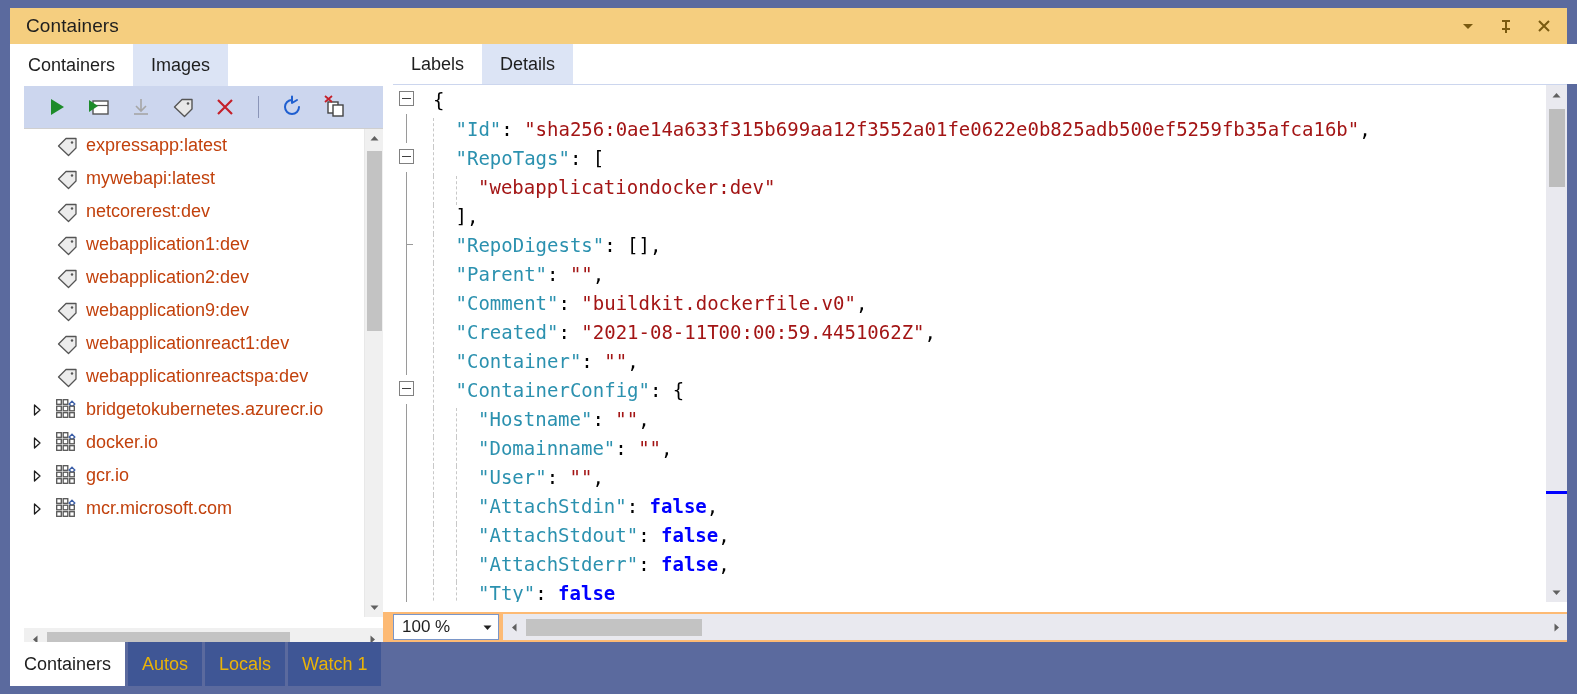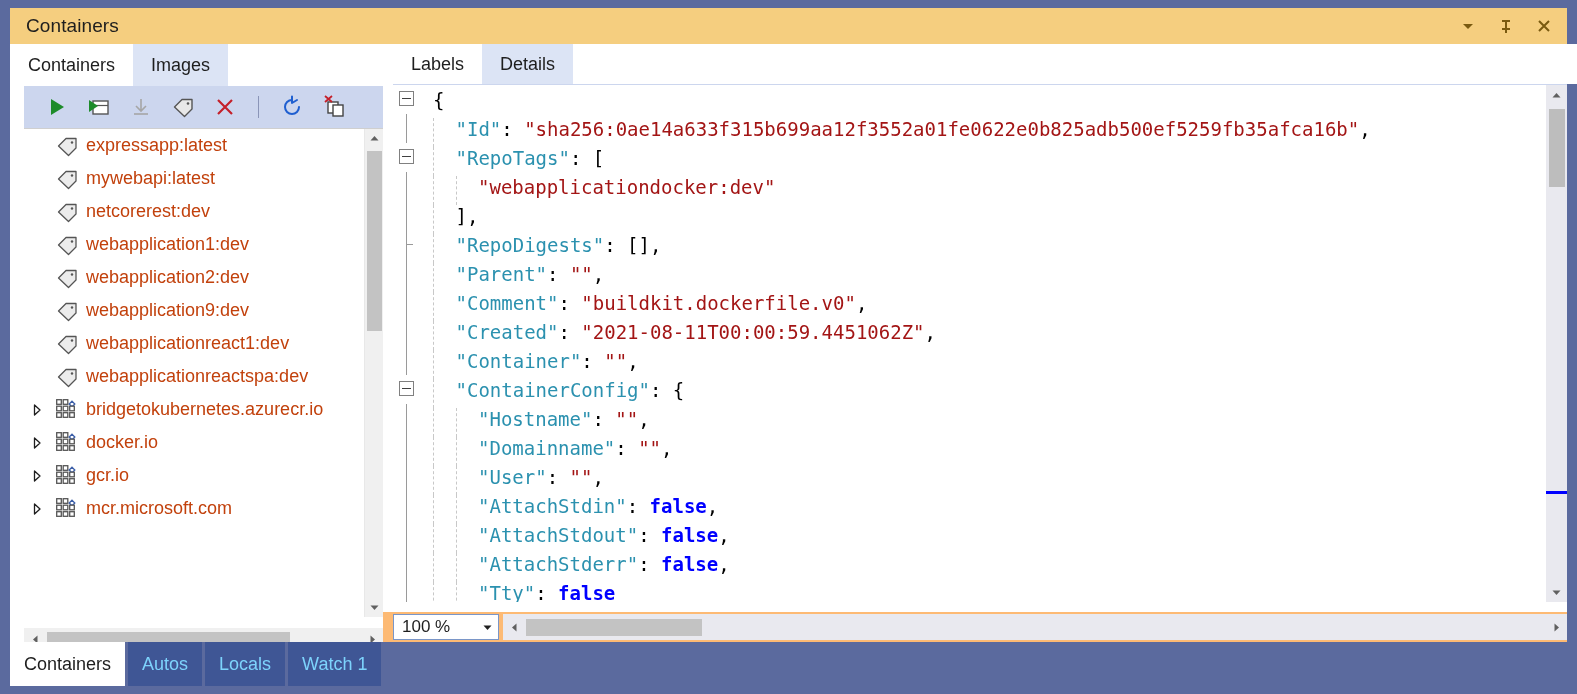--- a/index.html
+++ b/index.html
@@ -281,21 +281,21 @@
   
   #bottom-strip {
     position: absolute; left: 10px; top: 642px;
     width: 1557px; height: 44px;
     background: #5b6a9e;
     display: flex; align-items: stretch;
   }
   .btab {
     display: flex; align-items: center; justify-content: center;
     padding: 0 14px; margin-right: 3px;
-    font-size: 18px; color: #7dd3fc;
+    font-size: 18px; color: #eab308;
     background: #3f5695;
     cursor: default; white-space: nowrap;
   }
   .btab.selected { background: #ffffff; color: #1e1e1e; }
 </style>
 </head>
 <body>
 
 <div id="app">
 

